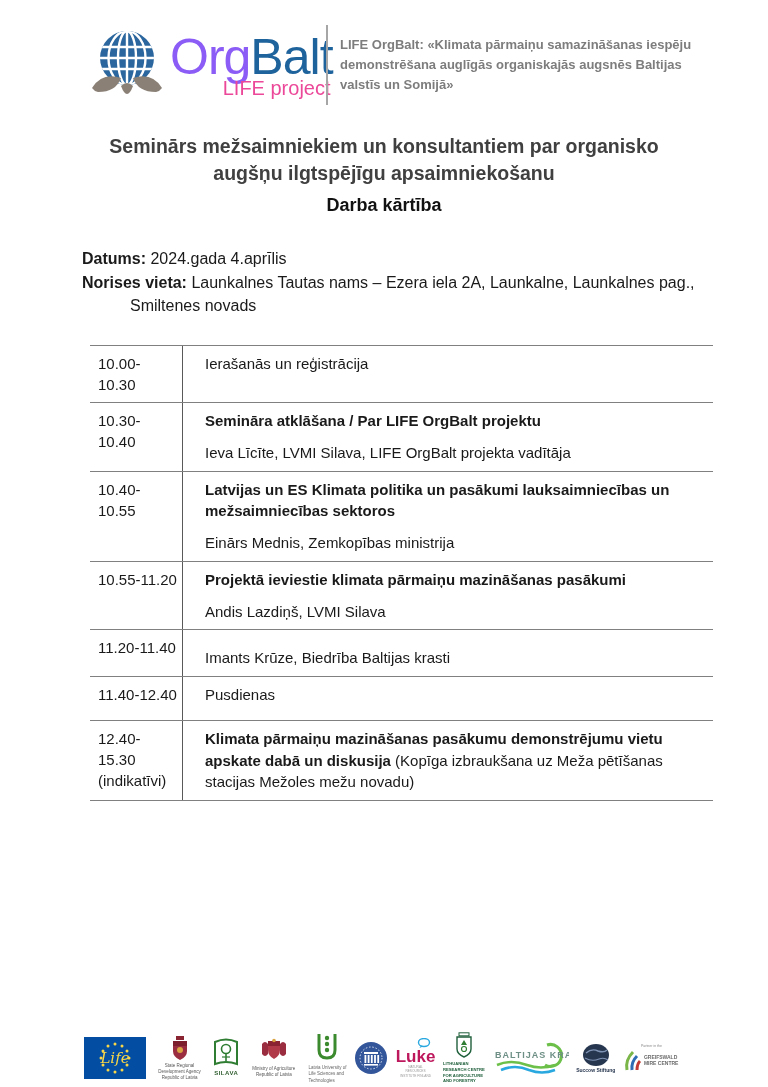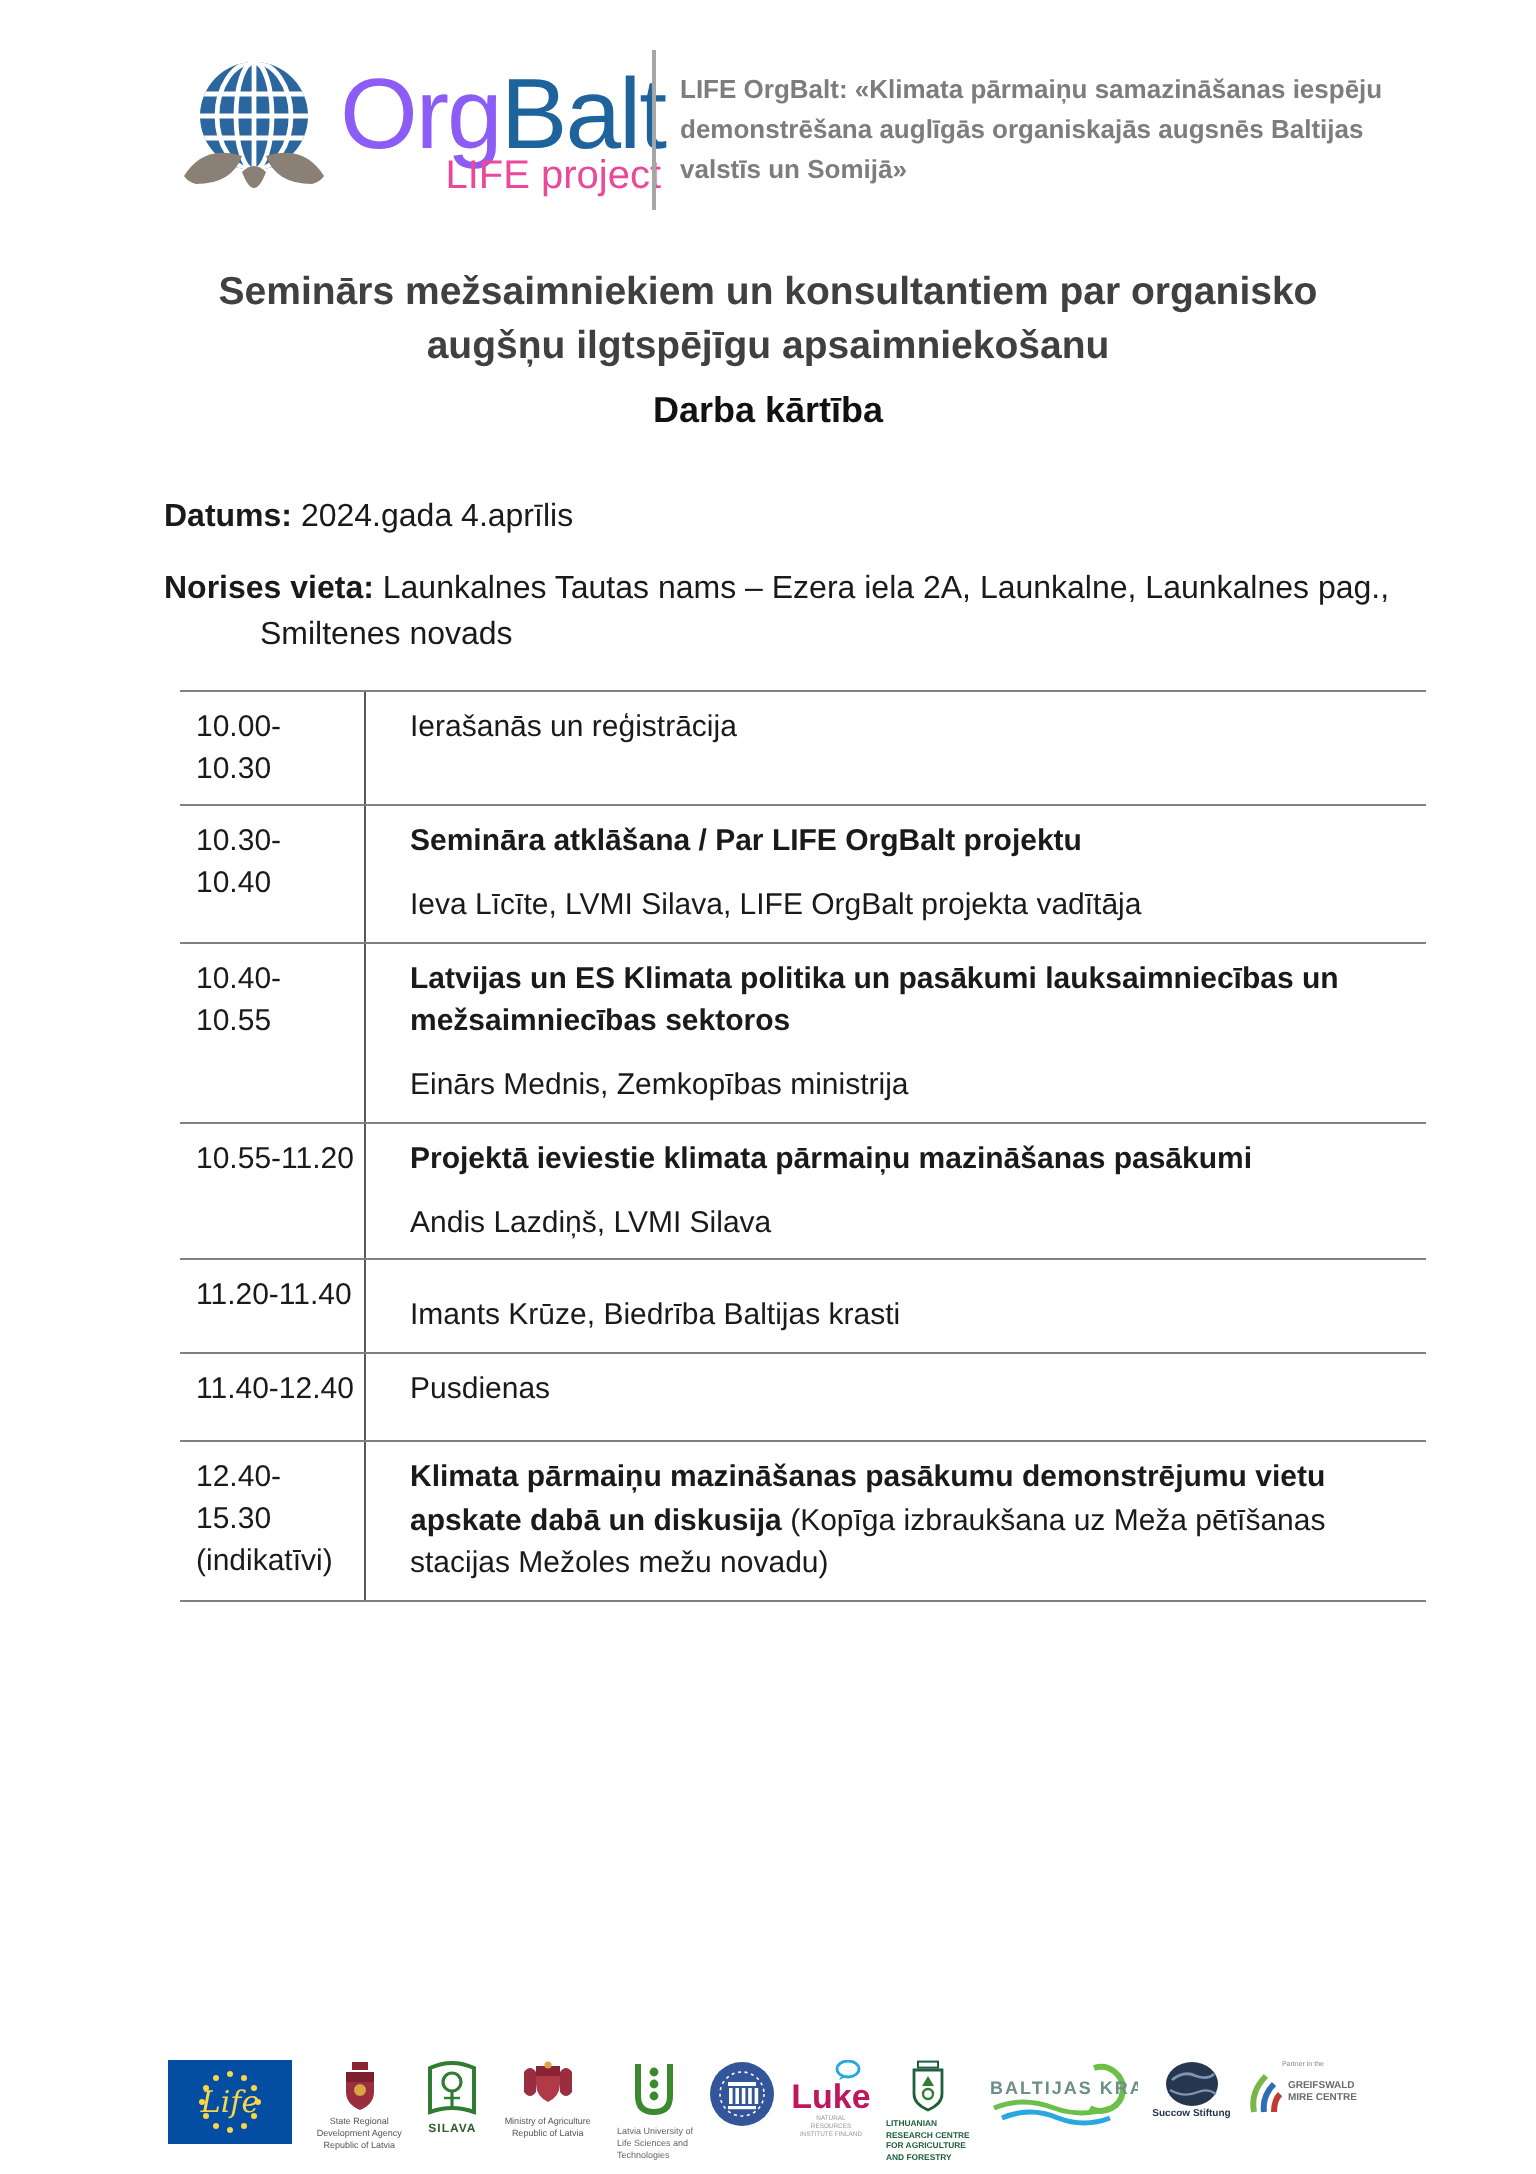--- a/index.html
+++ b/index.html
@@ -37,21 +37,21 @@
   .title-block { position: absolute; top: 133px; left: 0; right: 0; text-align: center; }
   .doc-title {
     color: #404040; font-size: 19.5px; font-weight: bold;
     line-height: 1.4; max-width: 600px; margin: 0 auto;
   }
   .doc-subtitle { font-size: 18px; font-weight: bold; color: #111; margin-top: 7px; }
 
   
   .details { position: absolute; top: 247px; left: 82px; width: 618px; font-size: 16px; }
   .detail-line { line-height: 1.45; }
-  .detail-line + .detail-line { margin-top: 13px; }
+  .detail-line + .detail-line { margin-top: 1px; }
   .detail-label { font-weight: bold; }
   .hanging { padding-left: 48px; text-indent: -48px; }
 
   
   .agenda {
     position: absolute; top: 345px; left: 90px; width: 623px;
     border-top: 1.5px solid #808080;
     font-size: 15px;
   }
   .arow { display: flex; border-bottom: 1.5px solid #808080; }
@@ -68,21 +68,21 @@
   .stitle { font-weight: bold; }
   .plain .stitle { font-weight: normal; }
   .note { font-weight: normal; }
   .speaker { margin-top: 10px; }
   .speaker:empty { display: none; }
   .row-lunch .ccell, .row-lunch .tcell { padding-bottom: 14px; }
 
   
   .footer {
     position: absolute; top: 1030px; left: 84px; width: 600px; height: 56px;
-    display: flex; justify-content: space-between; 
+    display: flex; justify-content: space-between; align-items: center;
   }
   .logo-item { display: flex; flex-direction: column; align-items: center; }
   .logo-caption {
     font-size: 4.5px; color: #555; text-align: center; line-height: 1.3; margin-top: 2px;
   }
   .caption-tiny { font-size: 3.5px; color: #888; }
   .eu-life-text {
     font-family: "DejaVu Serif", serif; font-style: italic;
     fill: #f8d648;
   }

